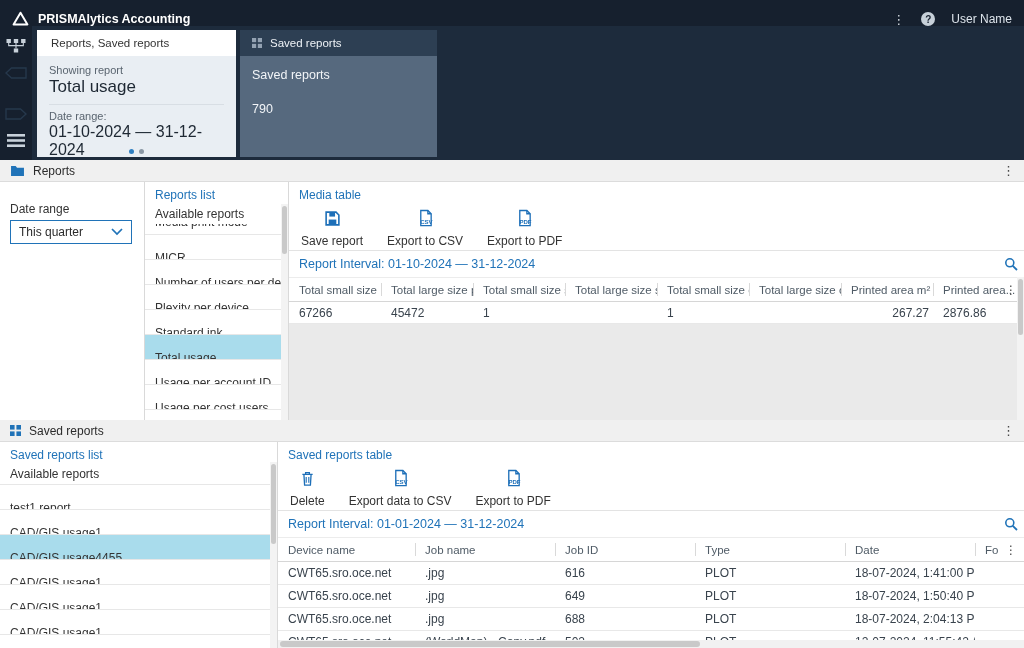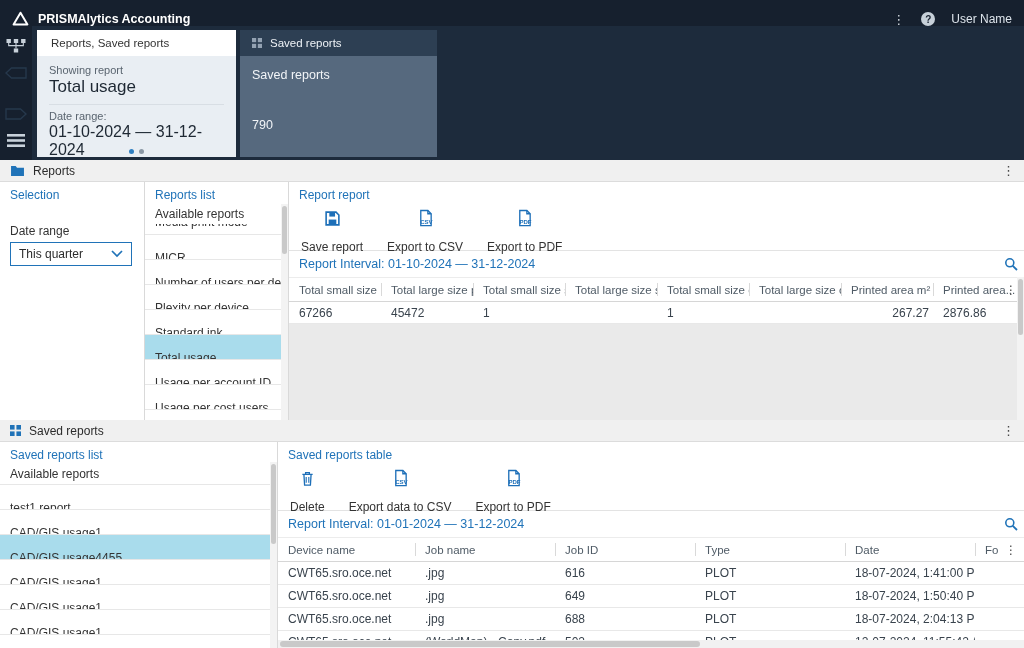--- a/index.html
+++ b/index.html
@@ -25,21 +25,21 @@
   .card1 .cbody{padding:8px 12px 0;position:relative;height:101px}
   .lbl{font-size:11px;color:#5a6570}
   .bigval{font-size:17px;color:#1e2833;margin:1px 0 7px}
   .grp2{border-top:1px solid #d8dee4;padding-top:5px}
   .dots{position:absolute;bottom:3px;left:0;right:0;display:flex;justify-content:center;gap:5px}
   .dot{width:5px;height:5px;border-radius:50%;background:#8b98a5;cursor:pointer}
   .dot.active{background:#2f7fc1}
   .card2{left:240px;width:197px;height:127px;background:#56697e}
   .card2 .chead{height:26px;background:#2d3f53;display:flex;align-items:center;gap:8px;padding:0 12px;color:#eef2f6;font-size:11.5px}
   .card2 .cbody{padding:12px 12px;color:#f2f5f8;font-size:12.5px}
-  .card2 .cval{margin-top:36px}
+  .card2 .cval{margin-top:20px}
 
   
   .sec{position:absolute;left:0;width:1024px;background:#fff}
   .sec-reports{top:160px;height:260px}
   .sec-saved{top:420px;height:228px}
   .secbar{height:22px;background:#f0f0f0;border-bottom:1px solid #dcdcdc;display:flex;align-items:center;gap:8px;padding:0 10px;position:relative}
   .sectitle{font-size:12px;color:#2b2b2b}
   .kebab-dark{color:#4a4a4a;font-size:13px;line-height:1;cursor:pointer}
   .secbar .kebab-dark{position:absolute;right:9px}
   .seccontent{position:relative;display:flex;height:calc(100% - 22px)}
@@ -58,21 +58,21 @@
   .clipped-item{height:10px;overflow:hidden;padding:0 10px;color:#333}
   .clipped-item>span{display:block;margin-top:-9px}
 
   
   .fieldlabel{padding:20px 10px 4px;color:#333}
   .selfield{margin:0 10px;width:122px;height:24px;border:1px solid #2073b8;background:#fff;display:flex;align-items:center;padding:0 8px;color:#2b2b2b;cursor:pointer}
   .selfield svg{margin-left:auto}
 
   
   .toolbar{display:flex;gap:24px;padding:5px 12px 4px;border-bottom:1px solid #e3e3e3;height:47px;align-items:flex-start}
-  .tbtn{display:flex;flex-direction:column;align-items:center;gap:12px;cursor:pointer}
+  .tbtn{display:flex;flex-direction:column;align-items:center;gap:6px;cursor:pointer}
   .ticon{height:19px;display:flex;align-items:center;justify-content:center}
   .tlabel{color:#333;font-size:12px;white-space:nowrap}
 
   
   .intervalrow{position:relative;padding:6px 10px;color:#2073b8;font-size:12.5px;height:26px}
   .searchicon{position:absolute;right:6px;top:6px;cursor:pointer}
 
   
   .thead{display:flex;position:relative;border-top:1px solid #ececec;border-bottom:1px solid #d6d6d6;height:25px;align-items:center}
   .hcell{position:relative;padding:0 4px 0 10px;font-size:11.5px;color:#4f5b66;white-space:nowrap;overflow:hidden;height:100%;display:flex;align-items:center;flex:none;cursor:pointer}
@@ -183,21 +183,20 @@
     <span style="display:flex">
       <svg width="15" height="12" viewBox="0 0 16 13">
           <path d="M1 1h5l1.5 2H15v9H1z" fill="#2073b8"></path>
         </svg>
     </span>
     <span class="sectitle">Reports</span>
     <span class="kebab-dark">⋮</span>
   </div>
   <div class="seccontent">
     <div class="panel psel">
-      <div class="ptitle">Selection</div>
       <div class="fieldlabel">Date range</div>
       <div class="selfield">
         <span>This quarter</span>
         <svg width="12" height="8" viewBox="0 0 12 8">
             <path d="M1 1l5 5 5-5" fill="none" stroke="#2073b8" stroke-width="1.7"></path>
           </svg>
       </div>
     </div>
     <div class="pdivider"></div>
     <div class="panel plist">
@@ -215,21 +214,21 @@
           <div class="list-item">Usage per account ID</div>
           <div class="list-item">Usage per cost users</div>
           <div class="list-item">Usage per device</div>
         </div>
       <div class="vscroll" style="top:22px;bottom:0">
           <div class="vthumb" style="top:2px;height:48px"></div>
         </div>
     </div>
     <div class="pdivider"></div>
     <div class="panel ptable">
-      <div class="ptitle">Report report</div>
+      <div class="ptitle">Media table</div>
       <div class="toolbar" id="report-toolbar">
           <div class="tbtn">
             <span class="ticon">
               <svg width="17" height="17" viewBox="0 0 16 16">
                 <path d="M2 2h9.3L14 4.7V14H2z" fill="none" stroke="#1d6fb8" stroke-width="1.5"></path>
                 <rect x="5" y="2.6" width="5.4" height="3.6" fill="#1d6fb8"></rect>
                 <rect x="4.4" y="9" width="7.2" height="4.2" fill="#1d6fb8"></rect>
               </svg>
             </span>
             <span class="tlabel">Save report</span>

